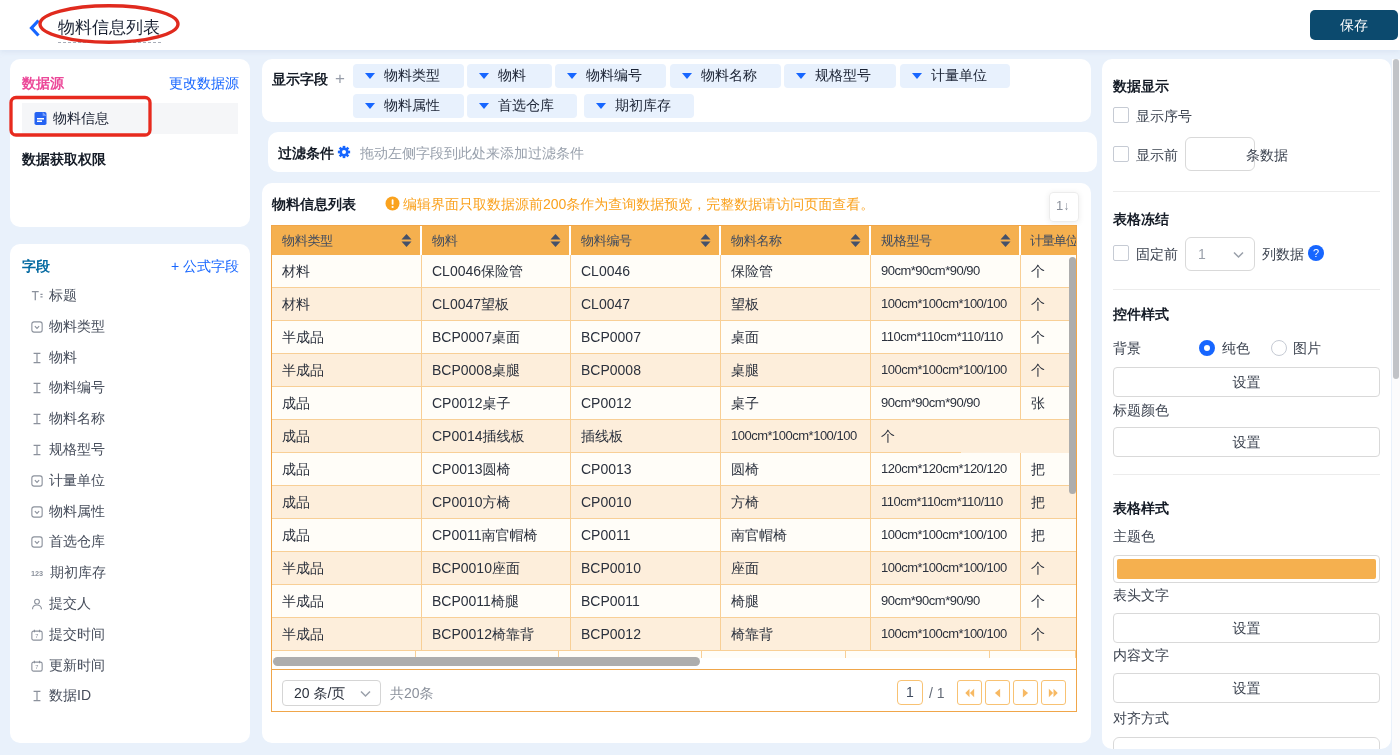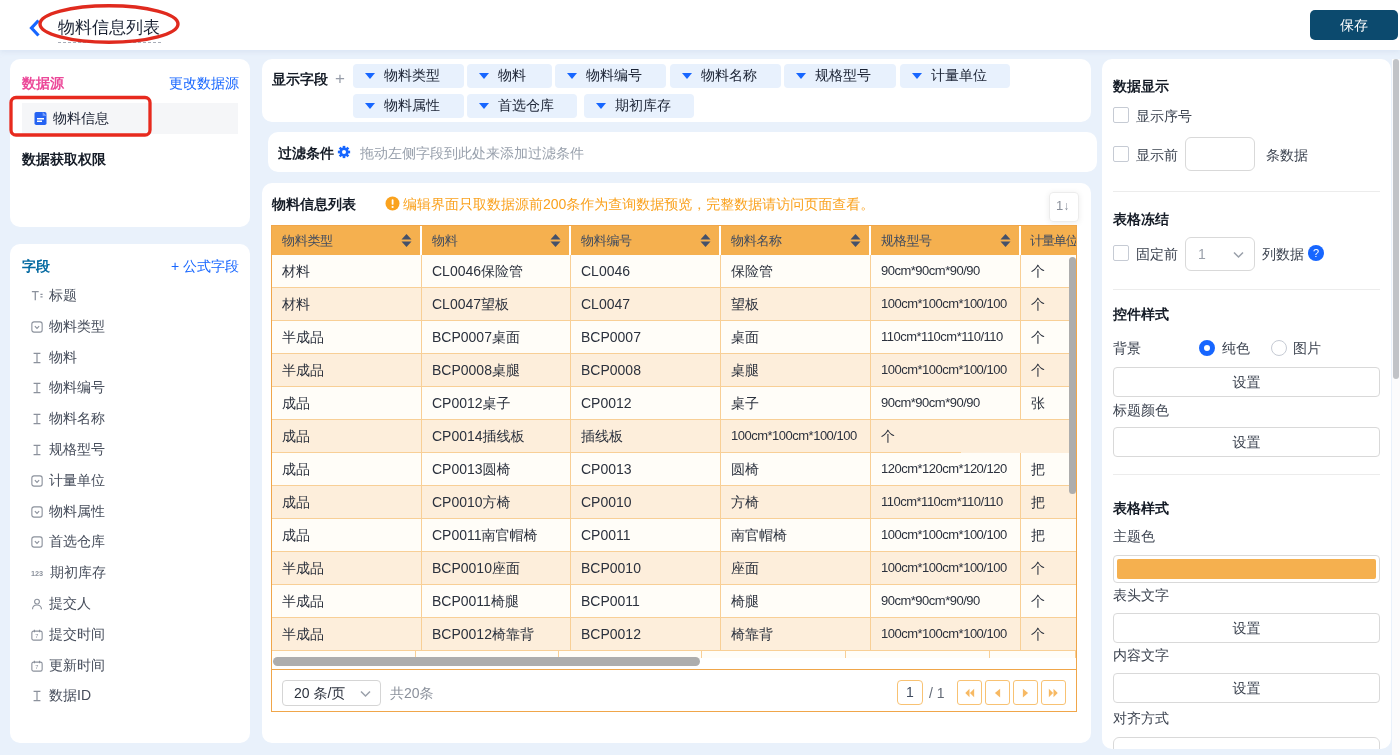--- a/index.html
+++ b/index.html
@@ -325,21 +325,21 @@
   </div>
 </div>
 
 <div class="card" id="rcard">
   <div class="rtitle" style="top:19px;">数据显示</div>
   <div class="cbox" style="top:48px;"></div>
   <div class="rlabel" style="left:34px; top:49px;">显示序号</div>
   <div class="cbox" style="top:87px;"></div>
   <div class="rlabel" style="left:34px; top:88px;">显示前</div>
   <div class="abs" style="left:83px; top:78px; width:70px; height:34px; border:1px solid #d9d9d9; border-radius:6px; background:#fff;"></div>
-  <div class="rlabel" style="left:164px; top:88px;">条数据</div>
+  <div class="rlabel" style="left:144px; top:88px;">条数据</div>
   <div class="rdivider" style="top:132px;"></div>
   <div class="rtitle" style="top:152px;">表格冻结</div>
   <div class="cbox" style="top:186px;"></div>
   <div class="rlabel" style="left:34px; top:187px;">固定前</div>
   <div class="abs" style="left:83px; top:178px; width:70px; height:34px; border:1px solid #d9d9d9; border-radius:6px; background:#fff;">
     <span style="position:absolute; left:12px; top:8px; color:#9aa0aa;">1</span>
     <svg style="position:absolute; right:10px; top:13px;" width="11" height="8" viewBox="0 0 11 8">
         <path d="M1 1.5 L5.5 6 L10 1.5" stroke="#9aa0aa" stroke-width="1.5" fill="none"></path>
       </svg>
   </div>

